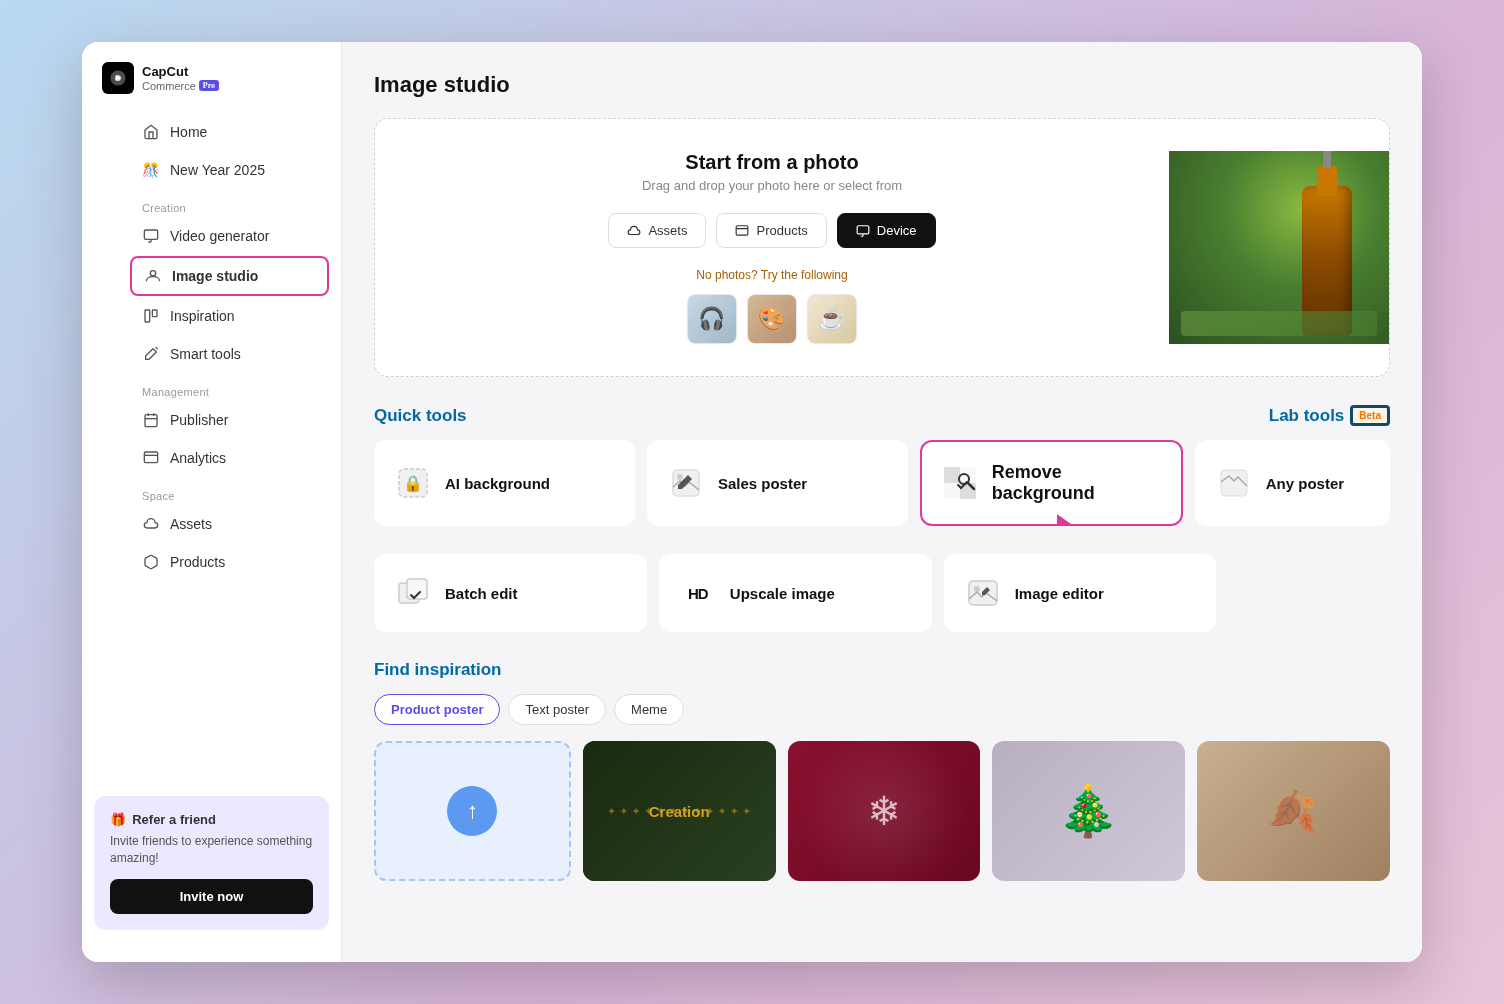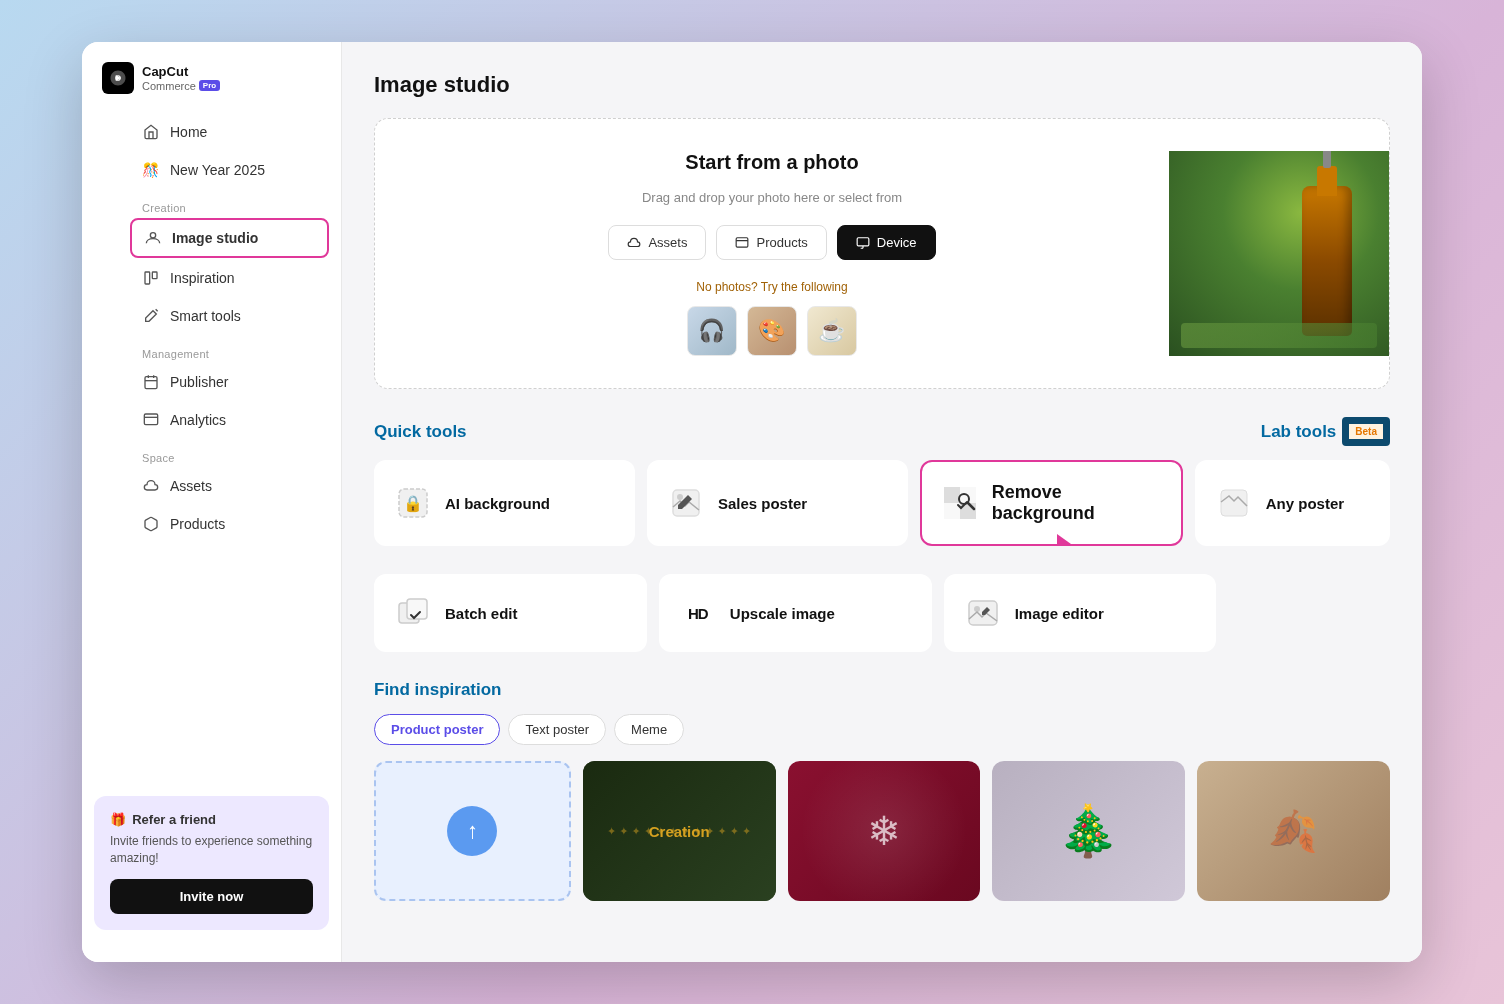--- a/index.html
+++ b/index.html
@@ -66,20 +66,21 @@
       align-items: center;
       gap: 3px;
     }
     .pro-badge {
       background: #5b4de8;
       color: white;
       font-size: 8px;
       padding: 1px 4px;
       border-radius: 3px;
       font-weight: 700;
+      font-family: Liberation Serif, serif;
     }
     .sidebar-nav {
       flex: 1;
       overflow-y: auto;
       padding: 0 12px;
       margin-left: 36px;
     }
     .nav-item {
       display: flex;
       align-items: center;
@@ -174,21 +175,21 @@
       display: flex;
       flex-direction: column;
       align-items: center;
       justify-content: center;
       padding: 0 40px;
     }
     .start-photo-title {
       font-size: 20px;
       font-weight: 700;
       color: #111;
-      margin-bottom: 16px;
+      margin-bottom: 4px;
     }
     .start-photo-subtitle {
       font-size: 13px;
       color: #888;
       margin-bottom: 20px;
     }
     .source-buttons {
       display: flex;
       gap: 10px;
       margin-bottom: 20px;
@@ -265,21 +266,21 @@
       align-items: center;
       gap: 6px;
     }
     .beta-badge {
       background: #fff3e0;
       color: #e67700;
       font-size: 10px;
       padding: 2px 6px;
       border-radius: 4px;
       font-weight: 700;
-      border: 7px solid #0c4a6e;
+      border: 3px solid #0c4a6e;
     }
     .tools-grid {
       display: flex;
       gap: 12px;
       margin-bottom: 28px;
       overflow: hidden;
     }
     .tool-card {
       flex: 1;
       background: #fff;
@@ -432,20 +433,30 @@
         <span>Home</span>
       </div>
 
       <div class="nav-item">
         <div class="nav-icon">🎊</div>
         <span>New Year 2025</span>
       </div>
 
       <div class="nav-section-label">Creation</div>
 
+      <div class="nav-item">
+        <div class="nav-icon">
+          <svg width="16" height="16" viewBox="0 0 24 24" fill="none" stroke="currentColor" stroke-width="2">
+            <rect x="2" y="3" width="20" height="14" rx="2"></rect>
+            <polyline points="8,21 12,21"></polyline>
+            <line x1="12" y1="17" x2="12" y2="21"></line>
+          </svg>
+        </div>
+        <span>Video generator</span>
+      </div>
 
       <div class="nav-item active">
         <div class="nav-icon">
           <svg width="16" height="16" viewBox="0 0 24 24" fill="none" stroke="currentColor" stroke-width="2">
             <circle cx="12" cy="8" r="4"></circle>
             <path d="M2 20c0-4 4-7 10-7s10 3 10 7"></path>
           </svg>
         </div>
         <span>Image studio</span>
       </div>

